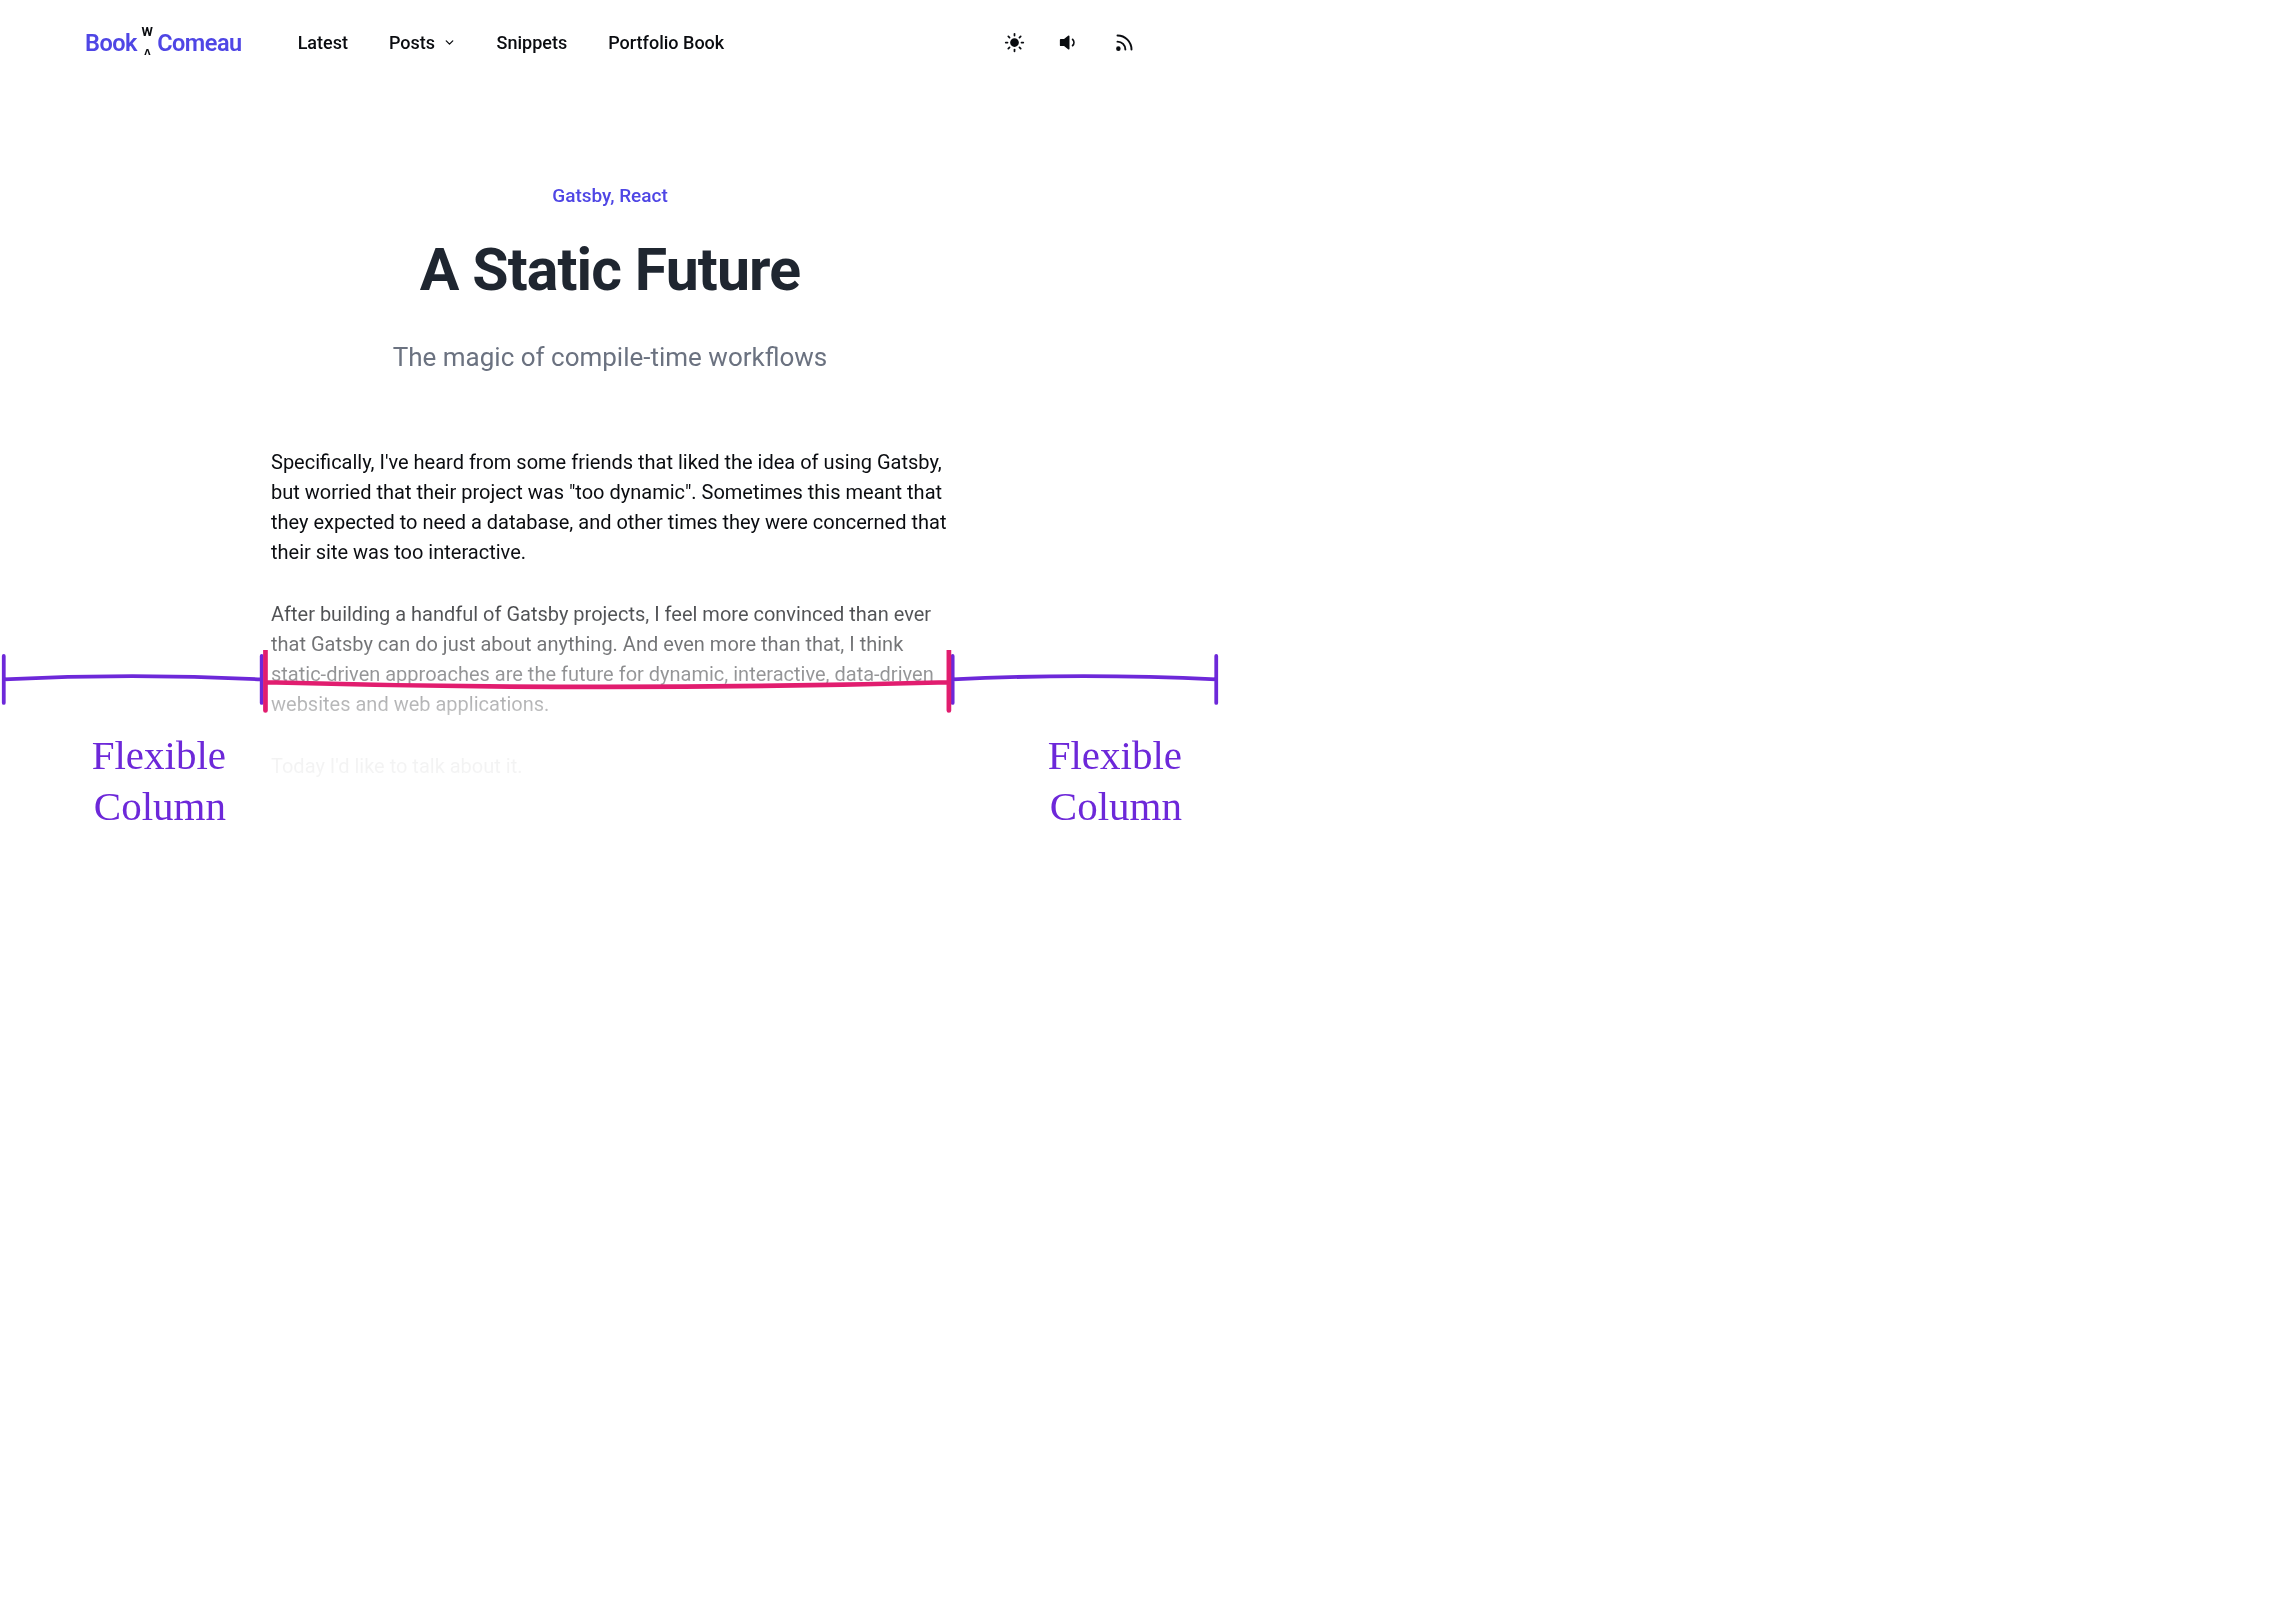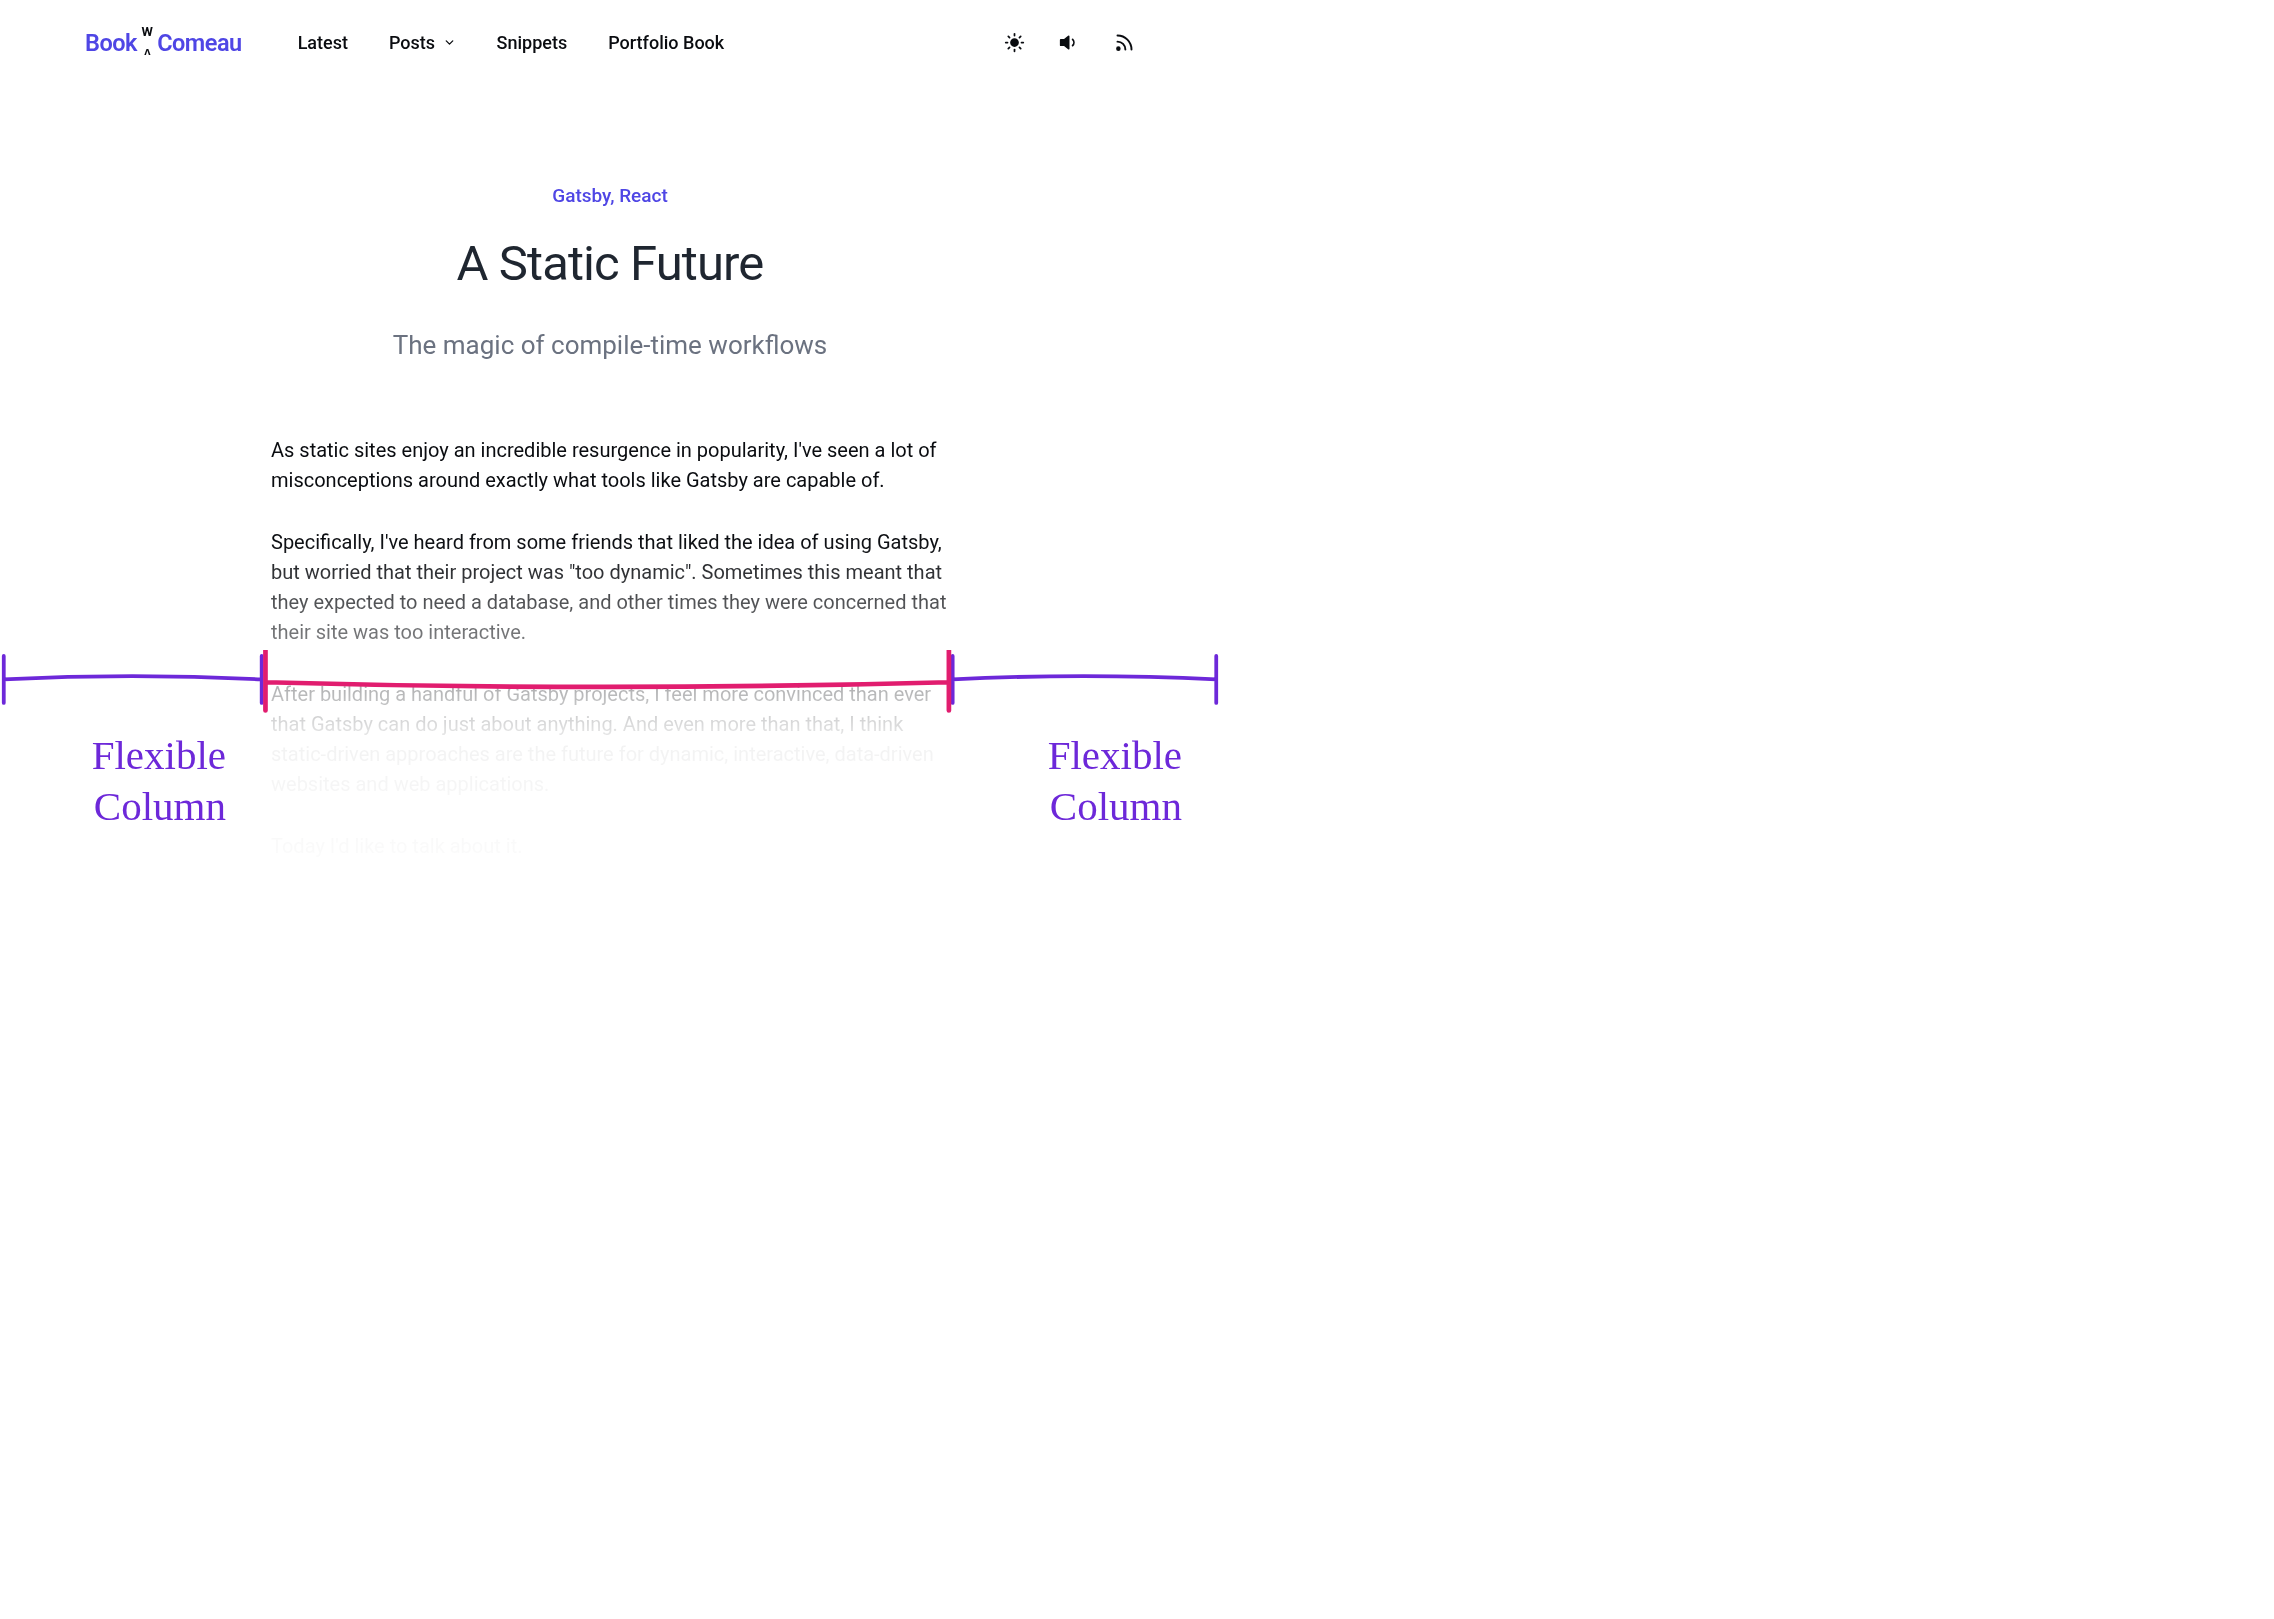--- a/index.html
+++ b/index.html
@@ -60,22 +60,22 @@
   .article-head {
     text-align: center;
     margin-top: 118px;
   }
   .categories {
     color: #4f46e5;
     font-size: 19px;
     font-weight: 500;
   }
   .title {
-    font-size: 49px;
-    font-weight: 400;
+    font-size: 59px;
+    font-weight: 700;
     color: #1f2630;
     margin-top: 28px;
     letter-spacing: -0.9px;
   }
   .subtitle {
     color: #6b7280;
     font-size: 26px;
     font-weight: 400;
     margin-top: 38px;
   }
@@ -173,21 +173,20 @@
   </div>
 </header>
 
 <div class="article-head">
   <div class="categories">Gatsby, React</div>
   <h1 class="title">A Static Future</h1>
   <div class="subtitle">The magic of compile-time workflows</div>
 </div>
 
 <div class="content-wrap">
-  <p>As static sites enjoy an incredible resurgence in popularity, I've seen a lot of misconceptions around exactly what tools like Gatsby are capable of.</p>
   <p>Specifically, I've heard from some friends that liked the idea of using Gatsby, but worried that their project was "too dynamic". Sometimes this meant that they expected to need a database, and other times they were concerned that their site was too interactive.</p>
   <p>After building a handful of Gatsby projects, I feel more convinced than ever that Gatsby can do just about anything. And even more than that, I think static-driven approaches are the future for dynamic, interactive, data-driven websites and web applications.</p>
   <p>Today I'd like to talk about it.</p>
   <div class="fade-overlay"></div>
 </div>
 
 <div class="annotation-layer">
   <svg viewBox="0 0 1296 230">
 
     <path d="M 4 6 L 4 56 M 4 31 Q 140 24, 278 31 M 278 6 L 278 56" stroke="#6d28d9" stroke-width="4" fill="none" stroke-linecap="round"></path>

